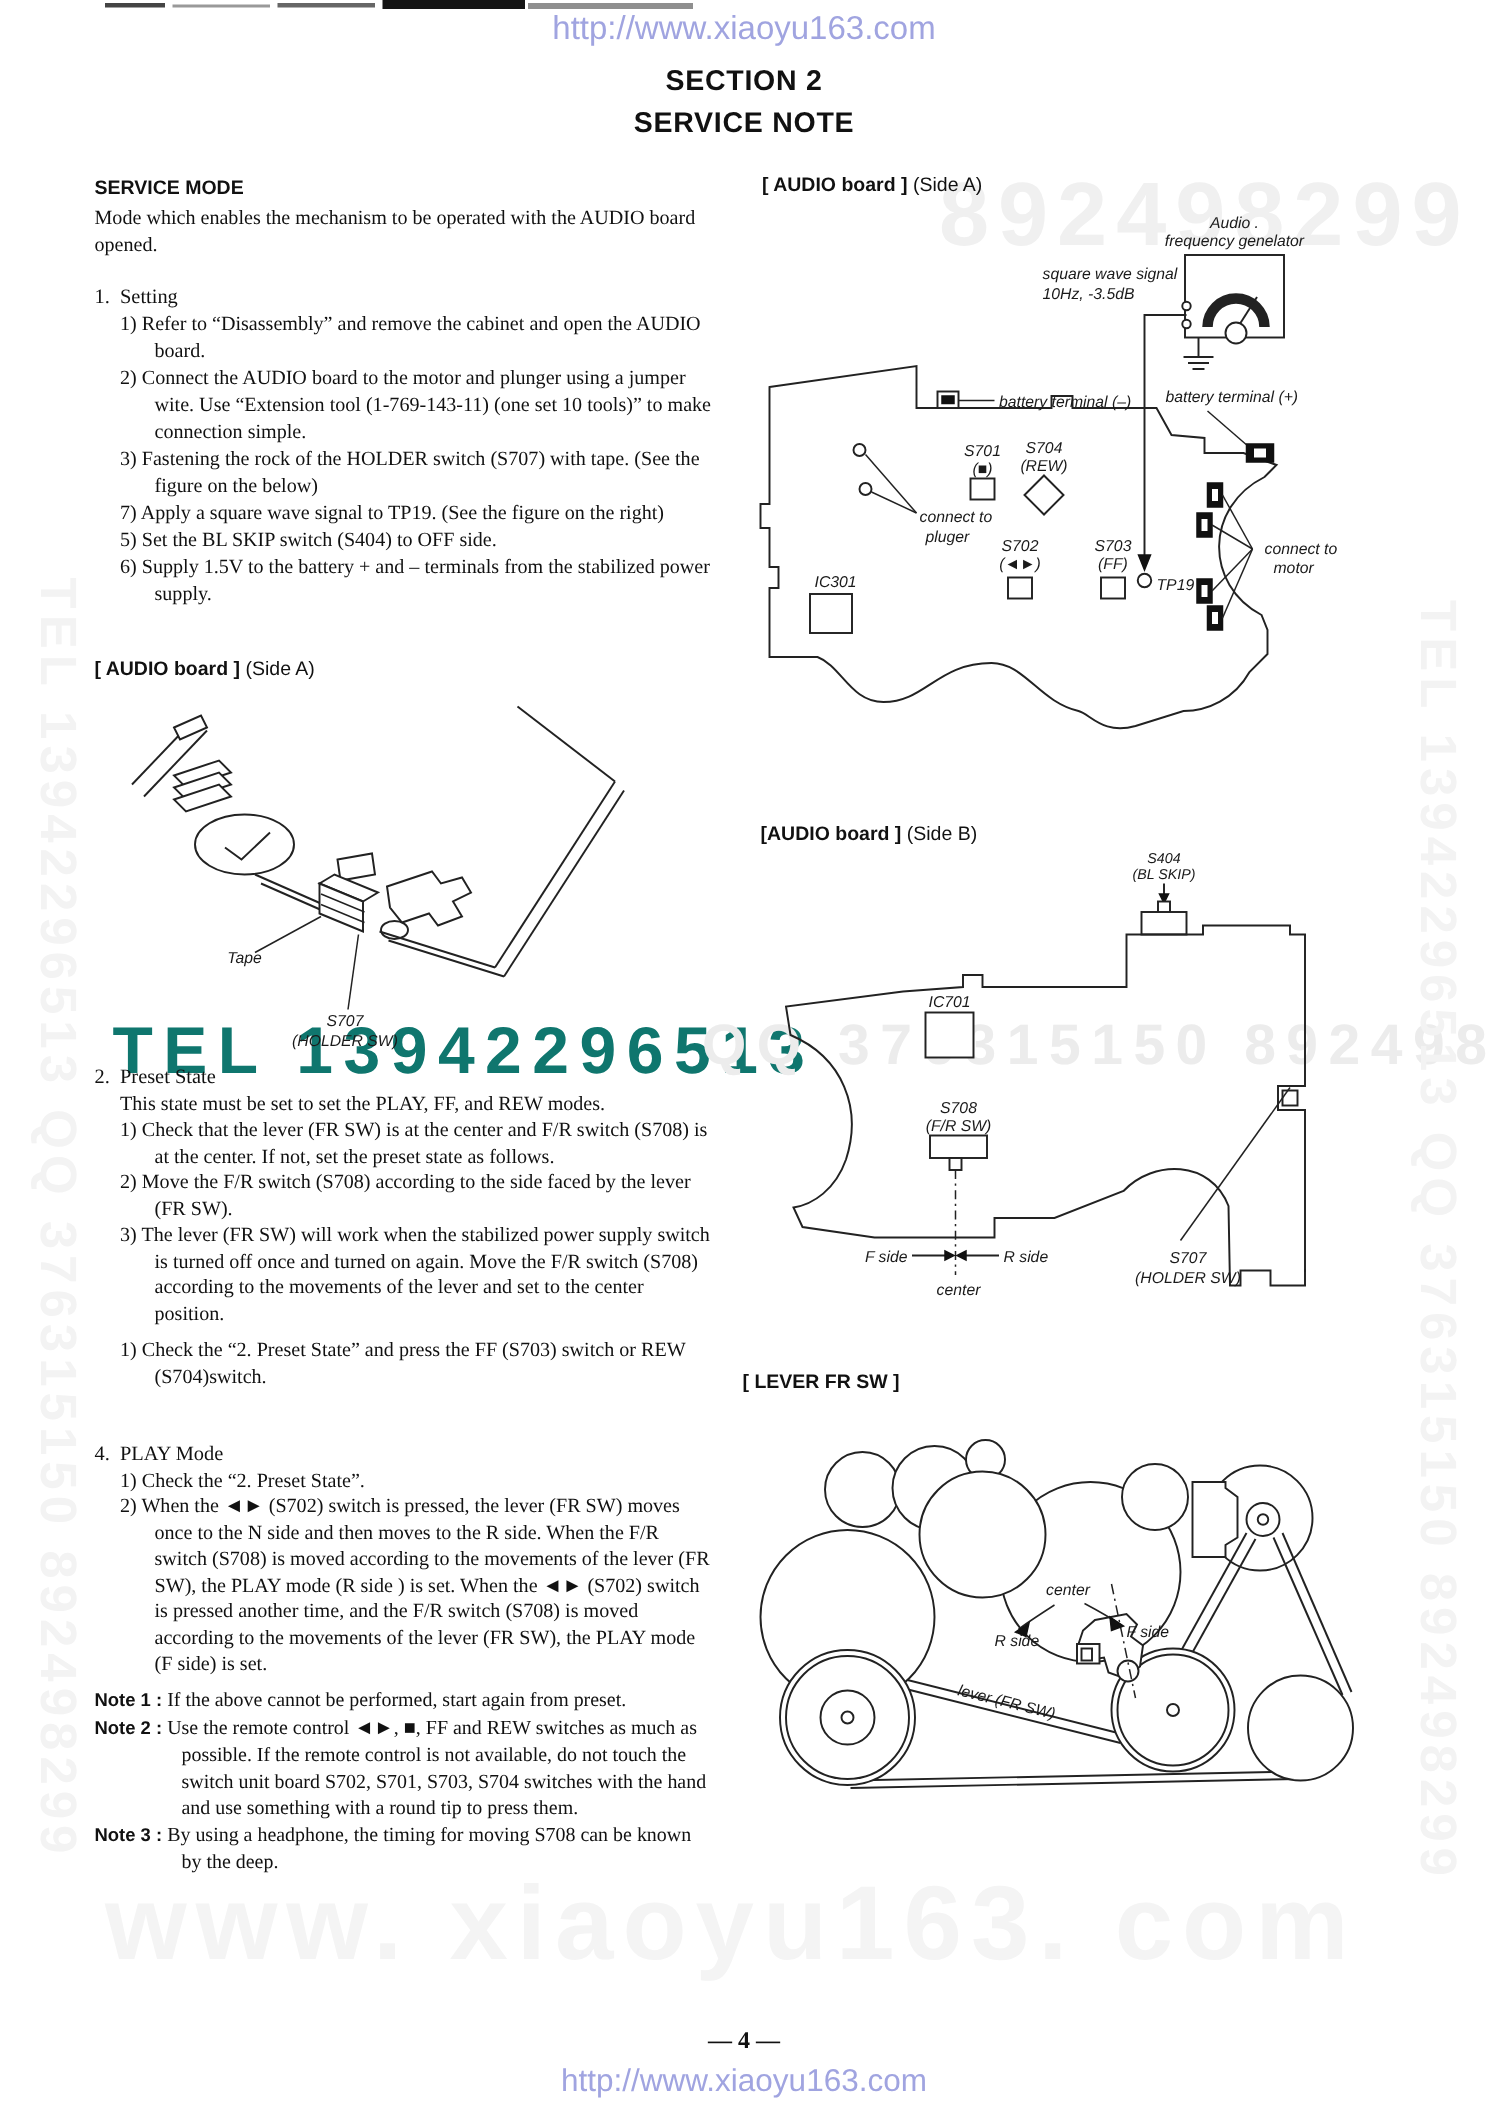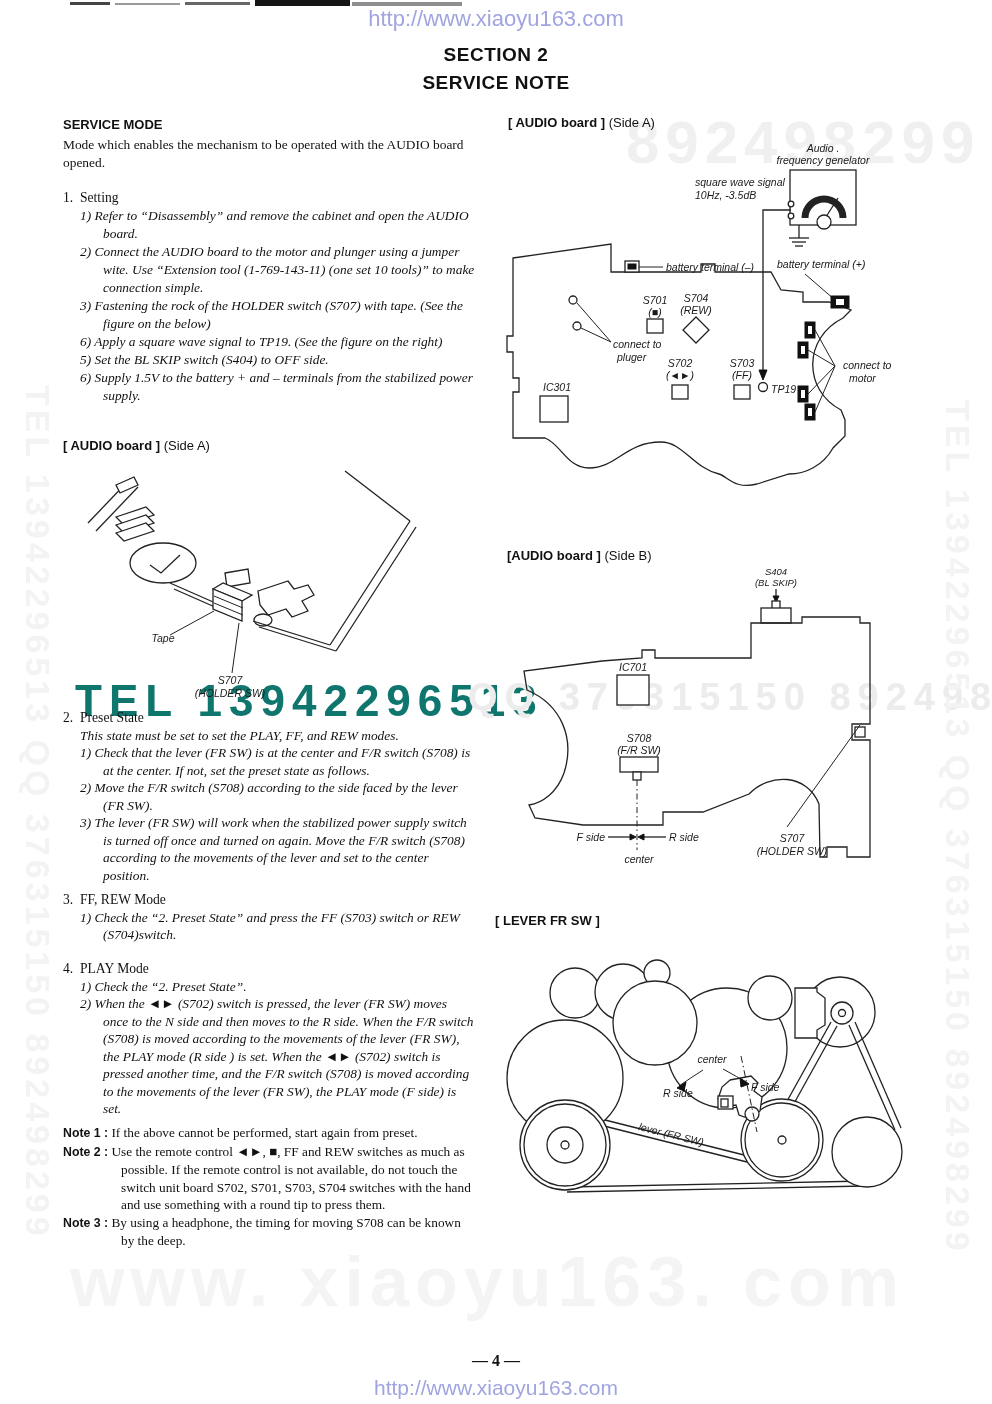--- a/index.html
+++ b/index.html
@@ -15,21 +15,21 @@
   
   .h-center{position:absolute;width:100%;text-align:center;font-family:"Liberation Sans",sans-serif;
             font-weight:bold;font-size:19px;letter-spacing:.5px;}
   .h-bold{position:absolute;font-family:"Liberation Sans",sans-serif;font-weight:bold;font-size:13px;}
   .caption{position:absolute;font-family:"Liberation Sans",sans-serif;font-size:13px;}
   .caption b{font-weight:bold;}
   
   .block{position:absolute;font-size:13.4px;line-height:18px;}
   .sec-title{font-size:13.6px;}
   .sec-title .num{display:inline-block;width:17px;}
-  .items{margin-left:17px;font-style:italic;}
+  .items{margin-left:17px;}
   .item{padding-left:23px;text-indent:-23px;}
   .note{padding-left:58px;text-indent:-58px;line-height:17.5px;}
   .note b{font-family:"Liberation Sans",sans-serif;font-size:12.3px;}
   
   svg{position:absolute;overflow:visible;}
   .ln{stroke:#222;stroke-width:1.3;fill:none;}
   .lnthin{stroke:#222;stroke-width:1;fill:none;}
   .shape{stroke:#222;stroke-width:1.3;fill:#fff;}
   .blackpart{fill:#111;stroke:#111;}
   .dl{font:italic 10.5px "Liberation Sans",sans-serif;fill:#1a1a1a;}
@@ -63,21 +63,21 @@
   <div class="block" style="left:63px;top:136px;width:408px;">Mode which enables the mechanism to be operated with the AUDIO board opened.</div>
 
   <div class="block" style="left:63px;top:189px;width:412px;">
     <div class="sec-title">
       <span class="num">1.</span><span>Setting</span>
     </div>
     <div class="items">
       <div class="item">1) Refer to “Disassembly” and remove the cabinet and open the AUDIO board.</div>
       <div class="item">2) Connect the AUDIO board to the motor and plunger using a jumper wite. Use “Extension tool (1-769-143-11) (one set 10 tools)” to make connection simple.</div>
       <div class="item">3) Fastening the rock of the HOLDER switch (S707) with tape. (See the figure on the below)</div>
-      <div class="item">6) Apply a square wave signal to TP19. (See the figure on the right)</div>
+      <div class="item">7) Apply a square wave signal to TP19. (See the figure on the right)</div>
       <div class="item">5) Set the BL SKIP switch (S404) to OFF side.</div>
       <div class="item">6) Supply 1.5V to the battery + and – terminals from the stabilized power supply.</div>
     </div>
   </div>
 
   <div class="caption" style="left:63px;top:438px;">
     <b>[ AUDIO board ]</b>
     <span>(Side A)</span>
   </div>
 
@@ -117,23 +117,20 @@
     </div>
     <div class="items">
       <div>This state must be set to set the PLAY, FF, and REW modes.</div>
       <div class="item">1) Check that the lever (FR SW) is at the center and F/R switch (S708) is at the center. If not, set the preset state as follows.</div>
       <div class="item">2) Move the F/R switch (S708) according to the side faced by the lever (FR SW).</div>
       <div class="item">3) The lever (FR SW) will work when the stabilized power supply switch is turned off once and turned on again. Move the F/R switch (S708) according to the movements of the lever and set to the center position.</div>
     </div>
   </div>
 
   <div class="block" style="left:63px;top:891px;width:412px;line-height:17.5px;">
-    <div class="sec-title">
-      <span class="num">3.</span><span>FF, REW Mode</span>
-    </div>
     <div class="items">
       <div class="item">1) Check the “2. Preset State” and press the FF (S703) switch or REW (S704)switch.</div>
     </div>
   </div>
 
   <div class="block" style="left:63px;top:960px;width:412px;line-height:17.5px;">
     <div class="sec-title">
       <span class="num">4.</span><span>PLAY Mode</span>
     </div>
     <div class="items">

